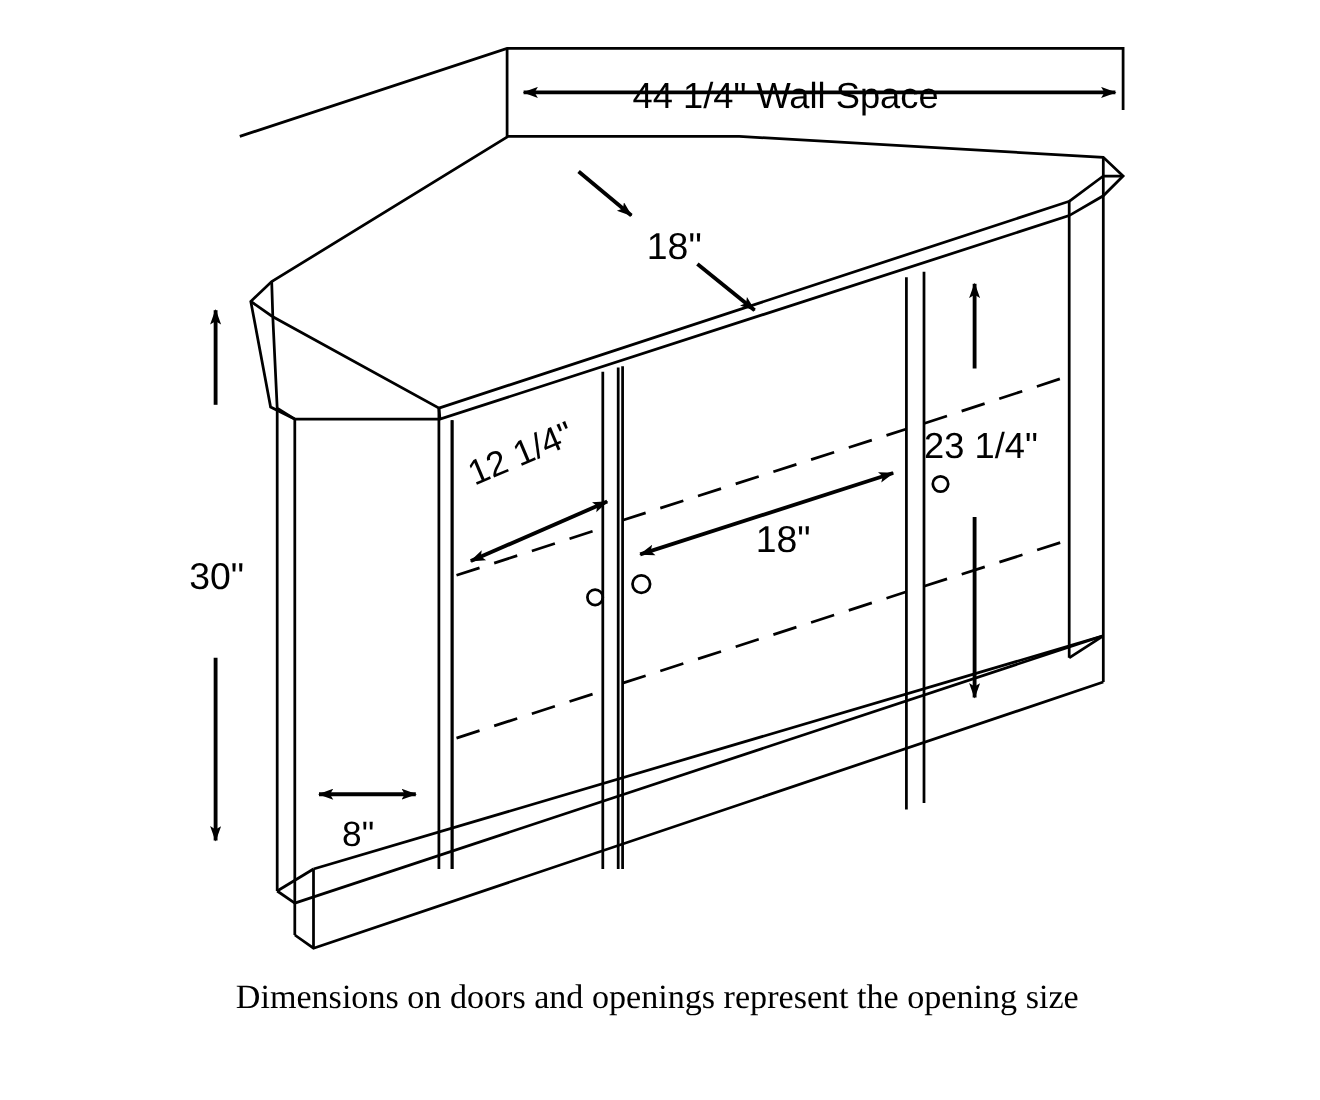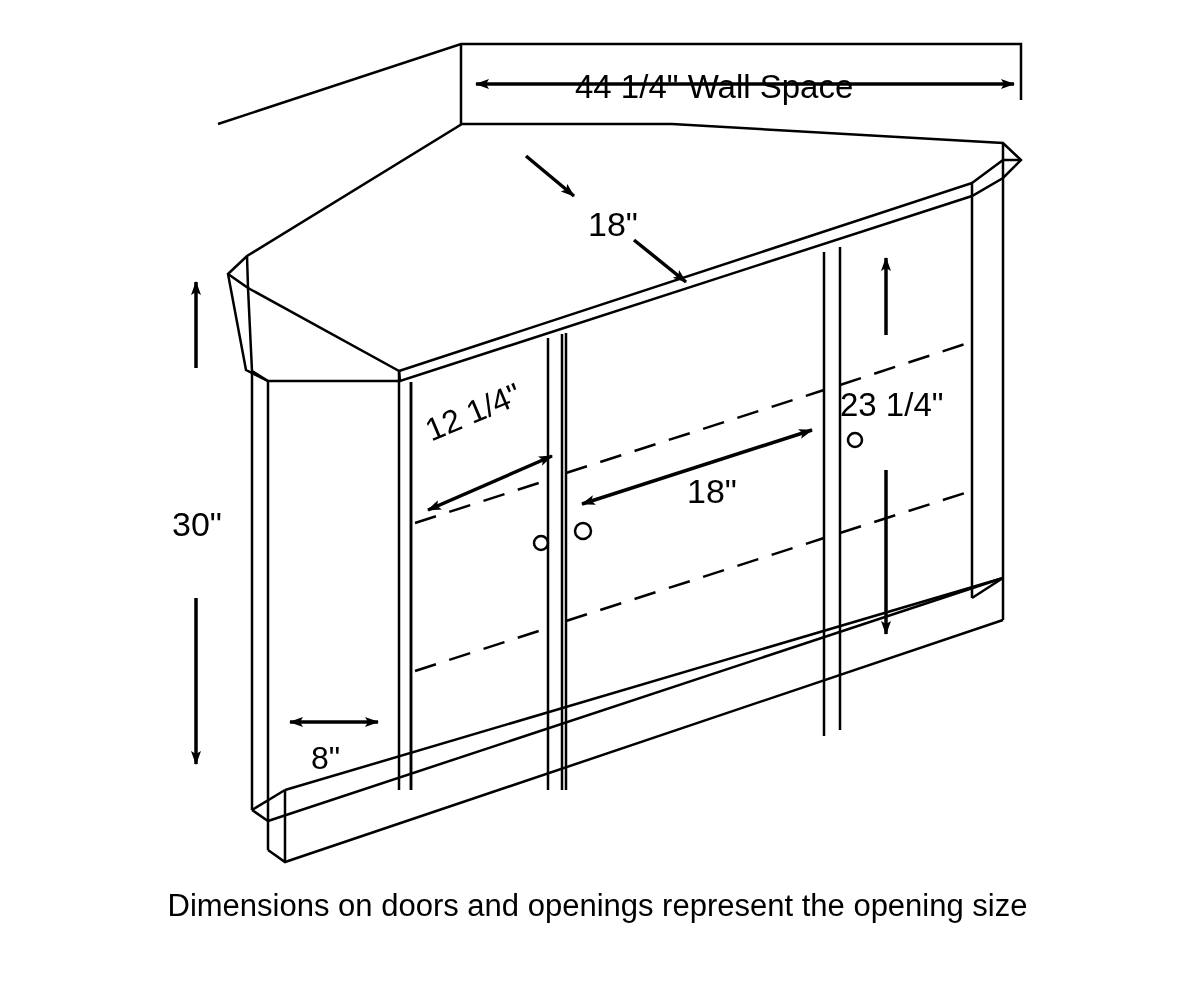--- a/index.html
+++ b/index.html
@@ -29,21 +29,21 @@
     color: #000000;
     white-space: nowrap;
     font-weight: 400;
   }
   .caption {
     position: absolute;
     left: 0;
     top: 888px;
     width: 1195px;
     text-align: center;
-    font-family: Liberation Sans, sans-serif;
+    font-family: Liberation Serif, serif;
     font-size: 31px;
     color: #000000;
   }
 </style>
 </head>
 <body>
 
 <div id="stage">
 
   <svg id="drawing" viewBox="0 0 1200 1000">

